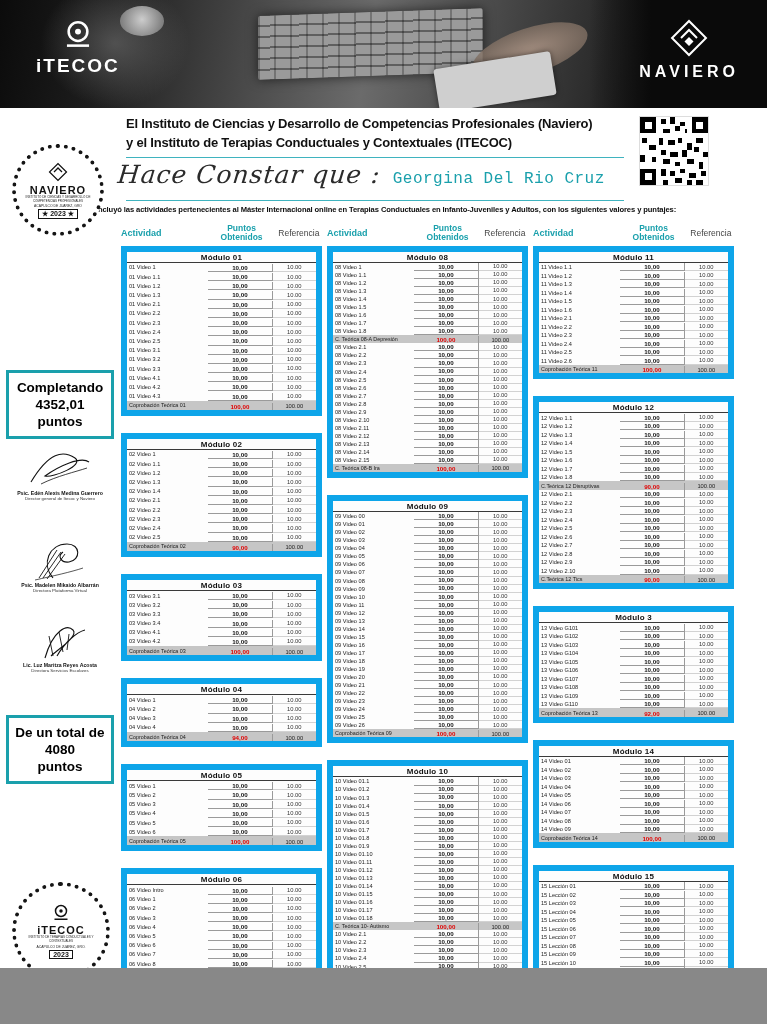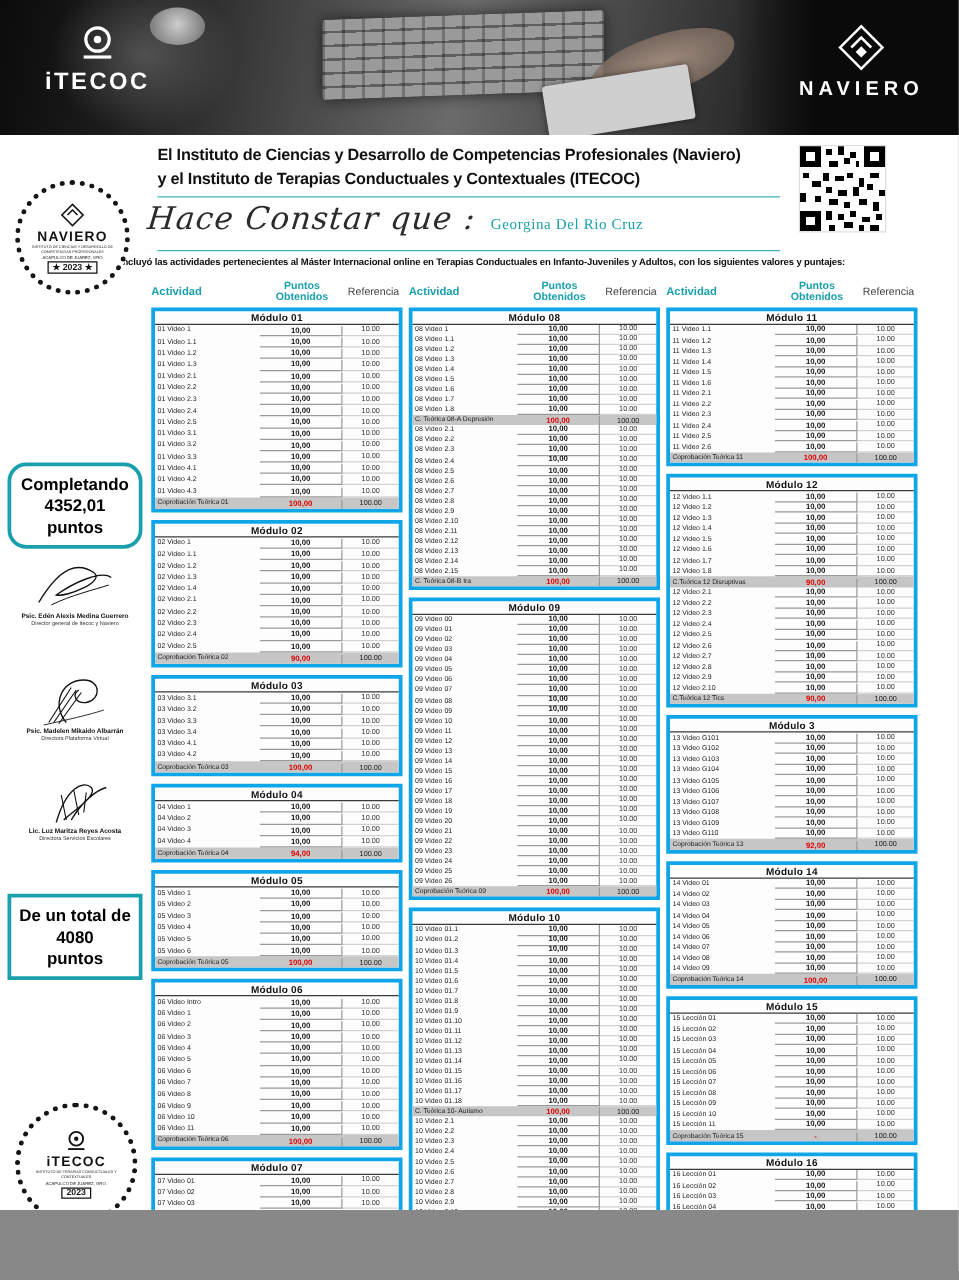--- a/index.html
+++ b/index.html
@@ -33,55 +33,55 @@
 
   
   .headline{position:absolute;left:126px;top:114px;width:505px;font-weight:bold;
     font-size:13px;line-height:19px;letter-spacing:-.2px;}
   .qr{position:absolute;right:58px;top:116px;width:70px;height:70px;border:1px solid #ddd;background:#fff;}
   .rule{position:absolute;left:126px;width:498px;height:0;border-top:1.6px solid #3fb3bf;}
   .rule-a{top:157px;} .rule-b{top:200px;}
   .constar{position:absolute;left:118px;top:160px;width:500px;display:flex;align-items:baseline;gap:12px;}
   .constar .script{font-family:"DejaVu Serif",serif;font-style:italic;font-size:25px;color:#2b2b2b;
     letter-spacing:1px;transform:skewX(-6deg);}
-  .constar .student{font-family:Liberation Serif, serif;font-size:12px;color:var(--accent);letter-spacing:.5px;}
+  .constar .student{font-family:Liberation Mono, monospace;font-size:16px;color:var(--accent);letter-spacing:.5px;}
   .intro{position:absolute;left:88px;top:205px;width:672px;font-size:7.6px;font-weight:bold;
     white-space:nowrap;letter-spacing:-.1px;color:#0d0d0d;}
 
   
   .sidebar{position:absolute;left:0;top:130px;width:120px;height:894px;}
   .seal{position:absolute;left:12px;display:flex;flex-direction:column;align-items:center;}
   .wreath{width:92px;height:92px;border:4px dotted #151515;border-radius:50%;display:flex;
     flex-direction:column;align-items:center;justify-content:center;text-align:center;background:#fff;}
   .seal-naviero{top:14px;}
   .seal-itecoc{top:752px;}
   .seal-itecoc .wreath{width:98px;height:98px;}
   .seal .brandname{font-weight:bold;font-size:11px;letter-spacing:1px;color:#111;}
   .seal .sub{font-size:3px;width:70px;color:#222;line-height:1.2;}
   .seal .place{font-size:3.4px;color:#222;margin-top:1px;}
   .seal .year{font-size:7px;font-weight:bold;margin-top:1px;border:1px solid #111;padding:0 3px;}
   .seal .icon{margin-bottom:1px;}
   .points-box{position:absolute;left:6px;width:108px;border:3px solid var(--accent);background:#fff;
     text-align:center;font-weight:bold;font-size:13.5px;line-height:17px;padding:6px 2px;color:#000;}
-  .box-completando{top:240px;border-radius:15px;}
+  .box-completando{top:240px;}
   .box-total{top:585px;}
   .sig{position:absolute;left:4px;width:112px;text-align:center;}
   .sig svg{display:block;margin:0 auto;}
   .sig .name{font-size:5.2px;font-weight:bold;color:#111;}
   .sig .role{font-size:4.4px;color:#333;}
   .sig1{top:318px;} .sig2{top:408px;} .sig3{top:492px;}
 
   
   .cols{position:absolute;left:121px;top:224px;display:grid;grid-template-columns:201px 201px 201px;
     column-gap:5px;align-items:start;}
   .col-head{display:grid;grid-template-columns:43% 34% 23%;margin-bottom:4px;align-items:center;}
   .col-head .a{color:var(--accent);font-weight:bold;font-size:9px;}
   .col-head .p{color:var(--accent);font-weight:bold;font-size:8.5px;line-height:1.05;text-align:center;}
   .col-head .r{font-size:8.5px;color:#444;text-align:center;}
-  .module{border:3px solid #0ea5e9;margin-bottom:6px;background:#fdfdfd;}
+  .module{border:6px solid #0ea5e9;margin-bottom:17px;background:#fdfdfd;}
   .mhead{text-align:center;font-weight:bold;font-size:8px;height:11px;line-height:11px;
     border-bottom:1.5px solid #3a3a3a;letter-spacing:.2px;}
   .row{display:grid;grid-template-columns:43% 34% 23%;align-items:center;}
   .c0 .row{height:9.2px;} .c1 .row{height:8.05px;} .c2 .row{height:8.5px;}
   .row .lab{font-size:5.6px;color:#1c1c1c;padding-left:2px;white-space:nowrap;overflow:hidden;}
   .row .pts{font-size:6.2px;font-weight:bold;text-align:center;align-self:end;
     border-bottom:1px solid #9a9a9a;border-right:1px solid #9a9a9a;line-height:1.15;}
   .row .ref{font-size:5.8px;color:#333;text-align:center;align-self:end;border-bottom:1px solid #d2d2d2;line-height:1.15;}
   .row.theory{background:var(--theory);}
   .row.theory .pts{color:var(--alert);border-bottom:none;}

